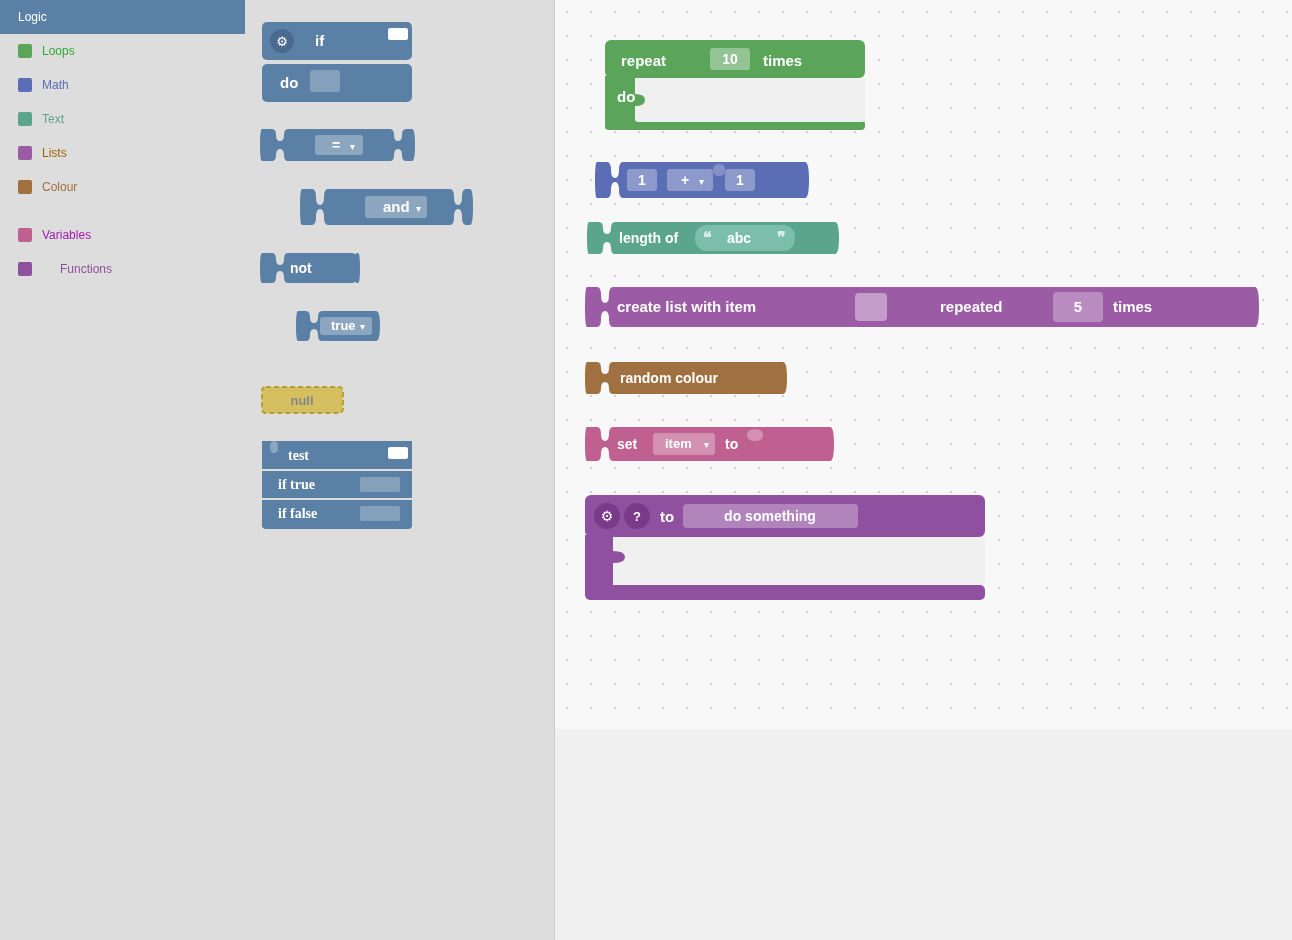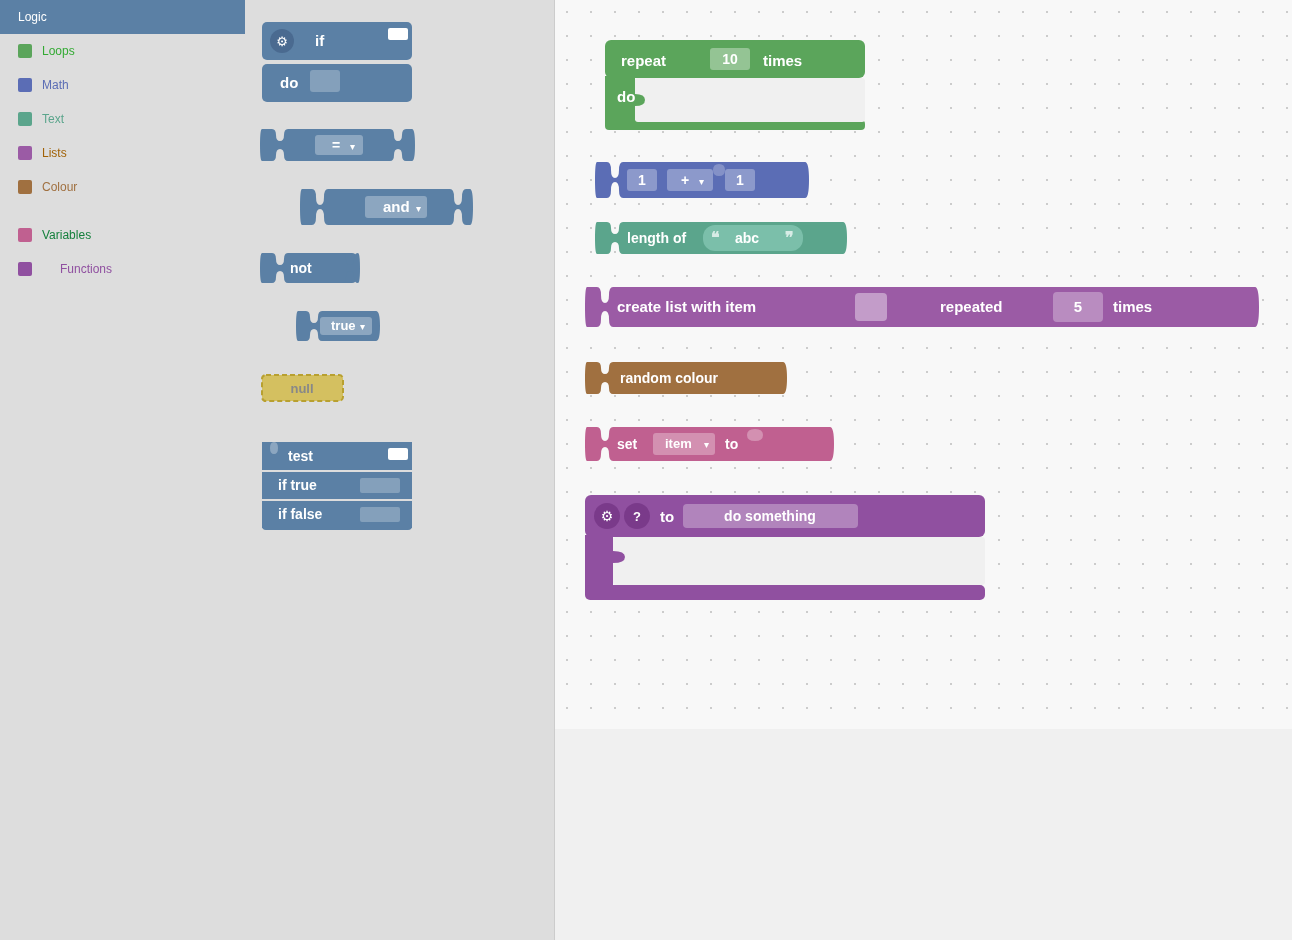--- a/index.html
+++ b/index.html
@@ -35,21 +35,21 @@
     .sidebar-item.active {
       background: #5b80a5;
       color: white;
     }
 
     .sidebar-item.loops { color: #3a3; }
     .sidebar-item.math { color: #5b6db5; }
     .sidebar-item.text { color: #5ba58c; }
     .sidebar-item.lists { color: #a16207; }
     .sidebar-item.colour { color: #a07040; }
-    .sidebar-item.variables { color: #15803d; }
+    .sidebar-item.variables { color: #a21caf; }
     .sidebar-item.functions { color: #9050a0; gap: 28px; }
 
     .color-dot {
       width: 14px;
       height: 14px;
       border-radius: 2px;
       display: inline-block;
     }
 
     
@@ -183,28 +183,28 @@
 
   <div style="cursor:grab; margin-top:2px;padding-left:36px;">
     <svg width="95" height="34" viewBox="0 0 95 34">
       <path d="M10 2 L2 2 Q0 2 0 17 Q0 32 2 32 L10 32 Q14 32 14 26 Q14 20 18 20 Q22 20 22 26 Q22 32 26 32 L80 32 Q84 32 84 17 Q84 2 80 2 L26 2 Q22 2 22 8 Q22 14 18 14 Q14 14 14 8 Q14 2 10 2 Z" fill="#5b80a5"></path>
       <rect x="24" y="8" width="52" height="18" rx="3" fill="rgba(255,255,255,0.3)"></rect>
       <text x="35" y="21" fill="white" font-size="13" font-weight="bold">true</text>
       <text x="64" y="21" fill="white" font-size="10">▾</text>
     </svg>
   </div>
 
-  <div style="cursor:grab; margin-top:8px;">
+  <div style="cursor:grab; margin-top:20px;">
     <svg width="85" height="30" viewBox="0 0 85 30">
       <rect x="2" y="2" width="81" height="26" rx="4" fill="#d4c060" stroke="#b8a030" stroke-width="2" stroke-dasharray="5,3"></rect>
       <text x="42" y="20" text-anchor="middle" fill="#888" font-size="13" font-weight="bold">null</text>
     </svg>
   </div>
 
-  <div style="cursor:grab; margin-top:15px;">
+  <div style="cursor:grab; margin-top:2px;font-family:Liberation Serif, serif;">
     <svg width="155" height="90" viewBox="0 0 155 90">
       <rect x="2" y="2" width="150" height="28" rx="5" ry="0" fill="#5b80a5"></rect>
 
       <path d="M14 2 Q10 2 10 8 Q10 14 14 14 Q18 14 18 8 Q18 2 14 2 Z" fill="rgba(255,255,255,0.3)"></path>
       <text x="28" y="21" fill="white" font-size="14" font-weight="bold">test</text>
 
       <path d="M130 8 Q140 8 140 14 Q140 20 130 20" fill="rgba(255,255,255,0.25)"></path>
       <rect x="128" y="8" width="20" height="12" fill="white" rx="2"></rect>
 
       <rect x="2" y="32" width="150" height="27" fill="#5b80a5"></rect>
@@ -260,21 +260,21 @@
       <text x="86" y="25" fill="white" font-size="14" font-weight="bold">+</text>
       <text x="104" y="25" fill="white" font-size="10">▾</text>
 
       <path d="M124 4 Q118 4 118 10 Q118 16 124 16 Q130 16 130 10 Q130 4 124 4 Z" fill="rgba(255,255,255,0.25)"></path>
 
       <rect x="130" y="9" width="30" height="22" rx="3" fill="rgba(255,255,255,0.3)"></rect>
       <text x="145" y="25" text-anchor="middle" fill="white" font-size="14" font-weight="bold">1</text>
     </svg>
   </div>
 
-  <div class="workspace-block" style="left:40px; top:220px;">
+  <div class="workspace-block" style="left:32px; top:220px;">
     <svg width="260" height="36" viewBox="0 0 260 36">
 
       <path d="M12 2 L2 2 Q0 2 0 18 Q0 34 2 34 L12 34 Q16 34 16 28 Q16 22 20 22 Q24 22 24 28 Q24 34 28 34 L248 34 Q252 34 252 18 Q252 2 248 2 L28 2 Q24 2 24 8 Q24 14 20 14 Q16 14 16 8 Q16 2 12 2 Z" fill="#5ba58c"></path>
       <text x="32" y="23" fill="white" font-size="14" font-weight="bold">length of</text>
 
       <rect x="108" y="5" width="100" height="26" rx="12" fill="#7bbfaa"></rect>
       <text x="116" y="23" fill="rgba(255,255,255,0.7)" font-size="16" font-weight="bold">❝</text>
       <text x="140" y="23" fill="white" font-size="14" font-weight="bold">abc</text>
       <text x="190" y="23" fill="rgba(255,255,255,0.7)" font-size="16" font-weight="bold">❞</text>
     </svg>

